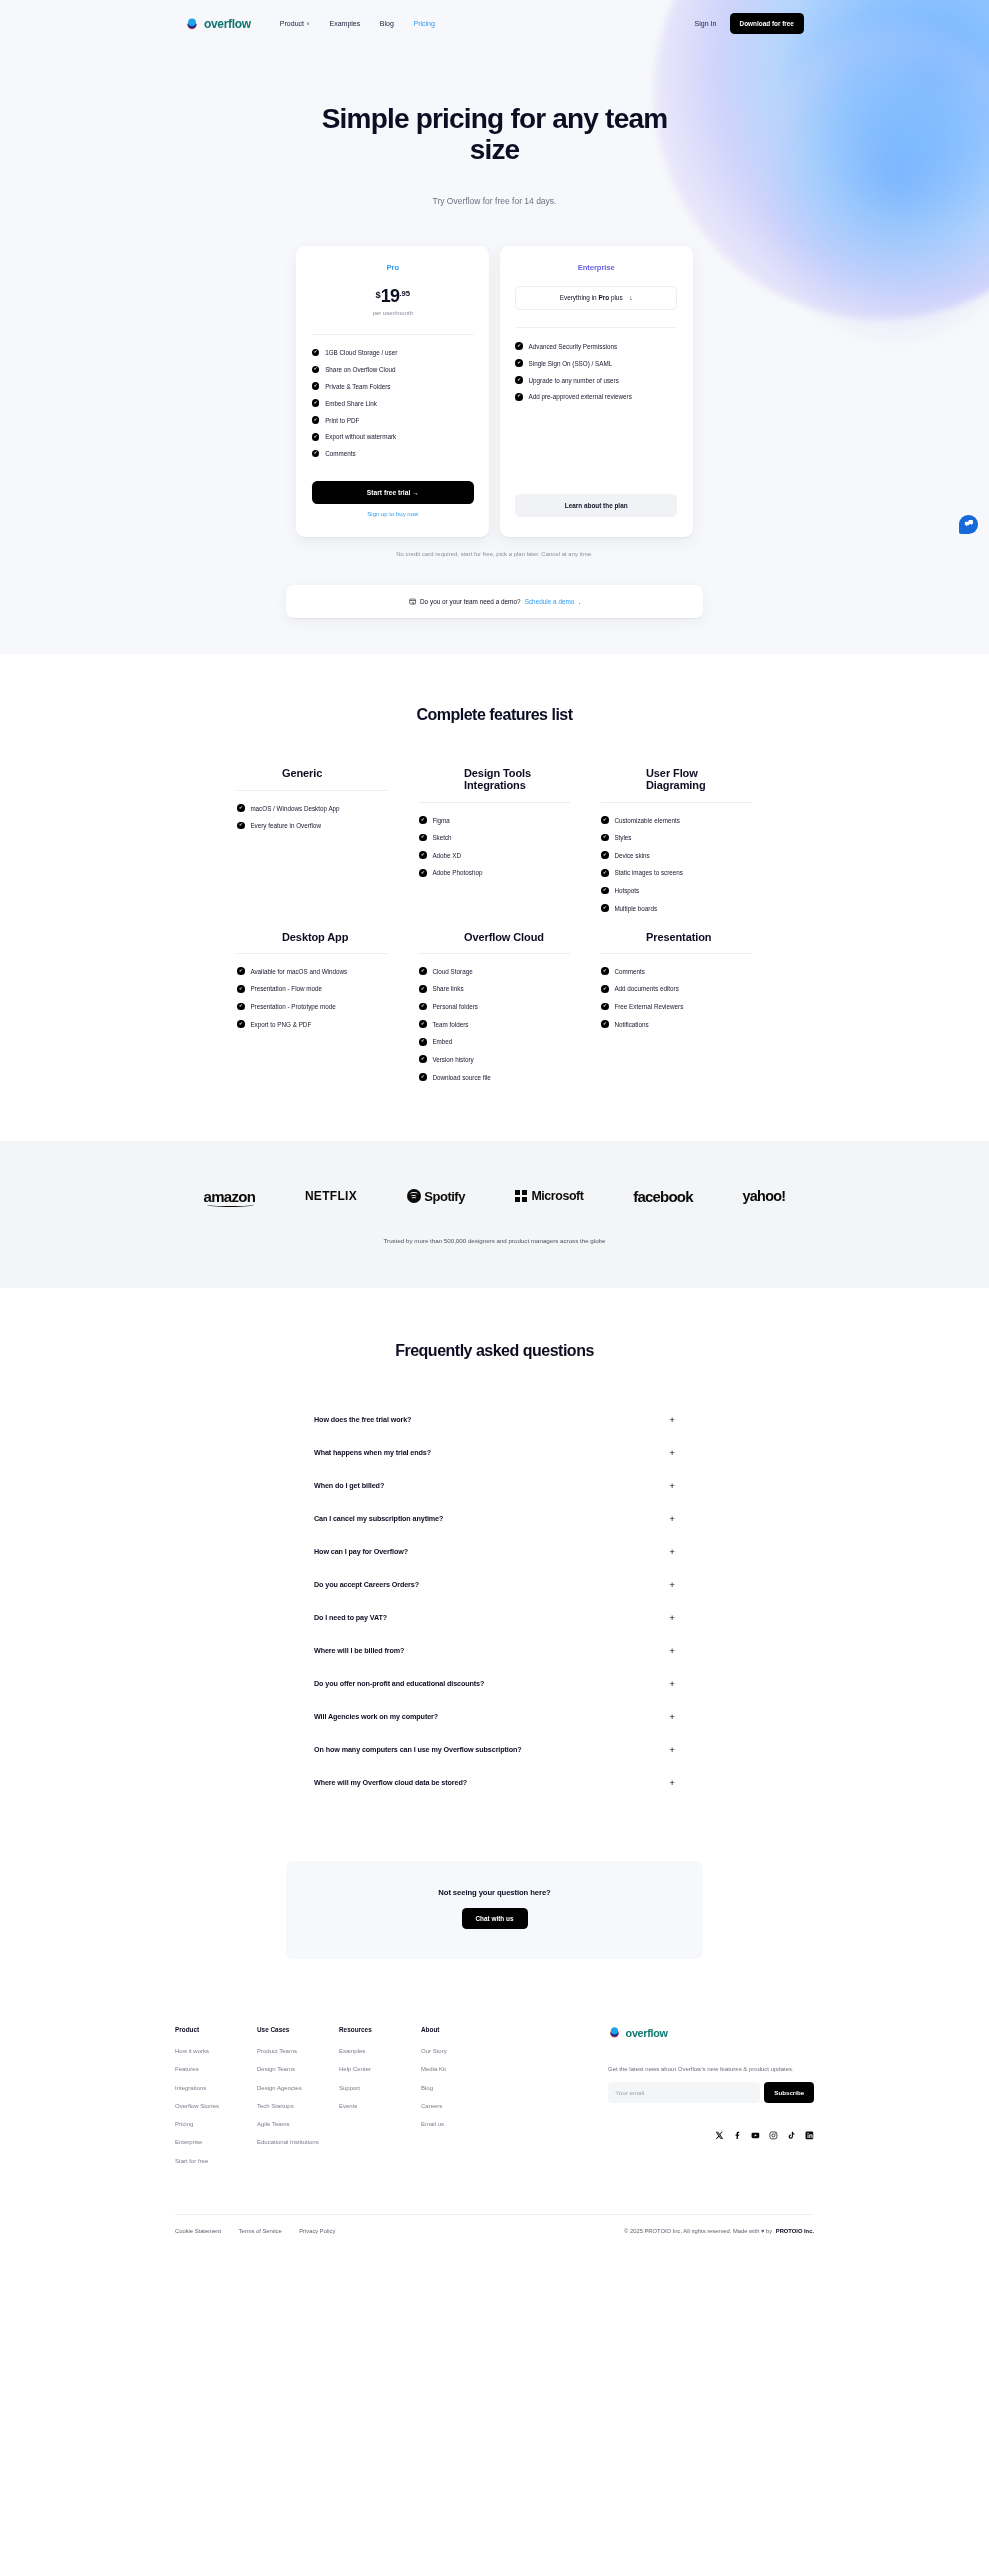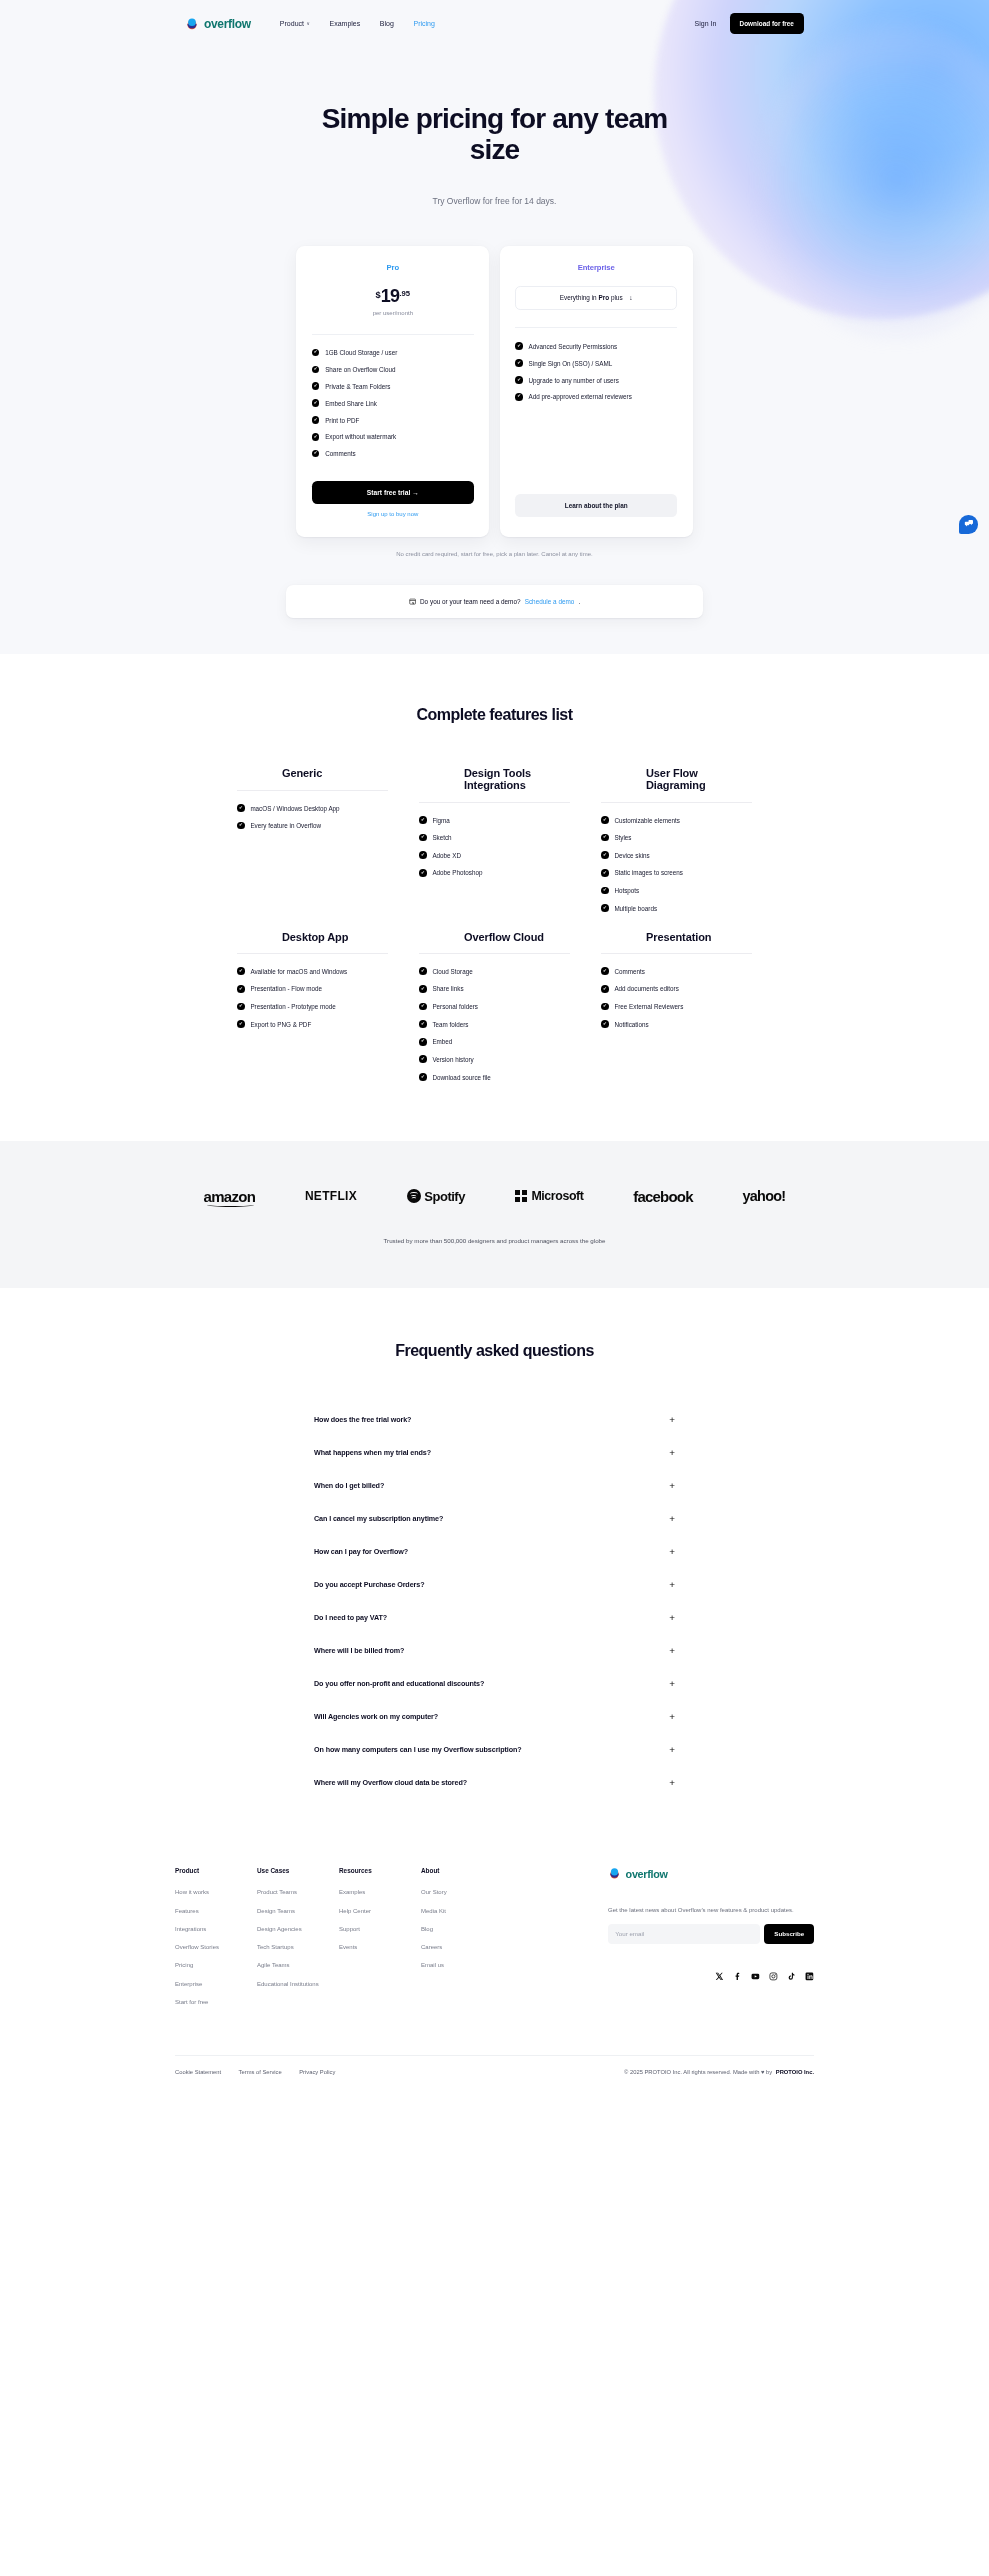--- a/index.html
+++ b/index.html
@@ -585,21 +585,21 @@
    </div>
       <div class="faq-item">
      <span class="faq-q">Can I cancel my subscription anytime?</span>
      <span class="faq-plus">+</span>
    </div>
       <div class="faq-item">
      <span class="faq-q">How can I pay for Overflow?</span>
      <span class="faq-plus">+</span>
    </div>
       <div class="faq-item">
-     <span class="faq-q">Do you accept Purchase Orders?</span>
+     <span class="faq-q">Do you accept Careers Orders?</span>
      <span class="faq-plus">+</span>
    </div>
       <div class="faq-item">
      <span class="faq-q">Do I need to pay VAT?</span>
      <span class="faq-plus">+</span>
    </div>
       <div class="faq-item">
      <span class="faq-q">Where will I be billed from?</span>
      <span class="faq-plus">+</span>
    </div>
@@ -614,20 +614,24 @@
       <div class="faq-item">
      <span class="faq-q">On how many computers can I use my Overflow subscription?</span>
      <span class="faq-plus">+</span>
    </div>
       <div class="faq-item">
      <span class="faq-q">Where will my Overflow cloud data be stored?</span>
      <span class="faq-plus">+</span>
    </div>
     </div>
 
+  <div class="not-seeing">
+    <h4>Not seeing your question here?</h4>
+    <button class="chat-btn">Chat with us</button>
+  </div>
 </section>
 
 <footer class="footer">
   <div class="footer-inner">
     <div class="footer-top">
       <div class="fcols" id="footer-cols">
           <div class="fc">
      <h5>Product</h5>
      <ul>
        <li><a>How it works</a></li>

